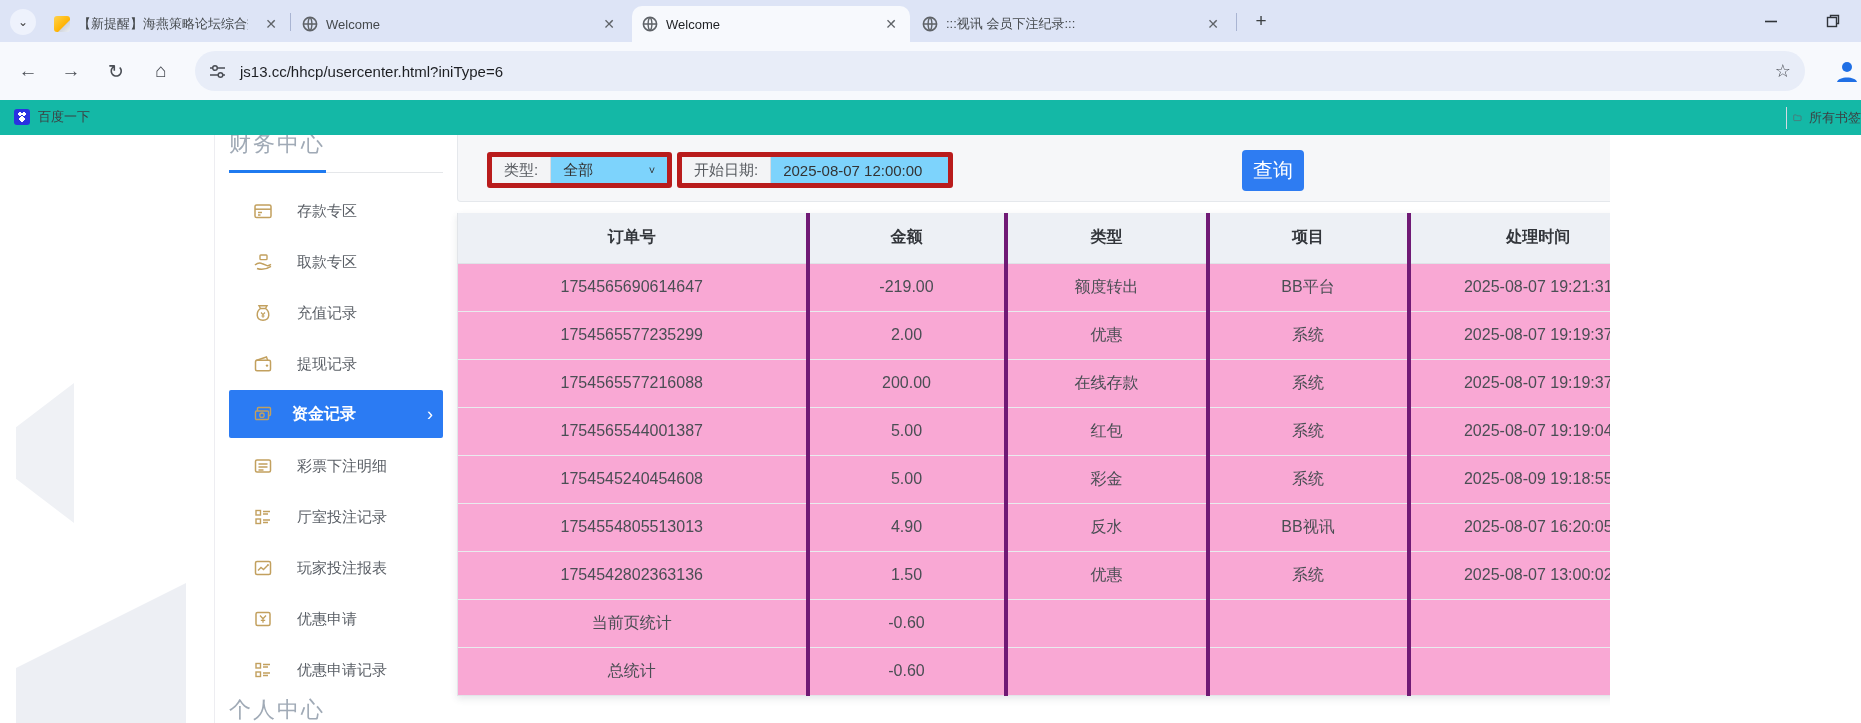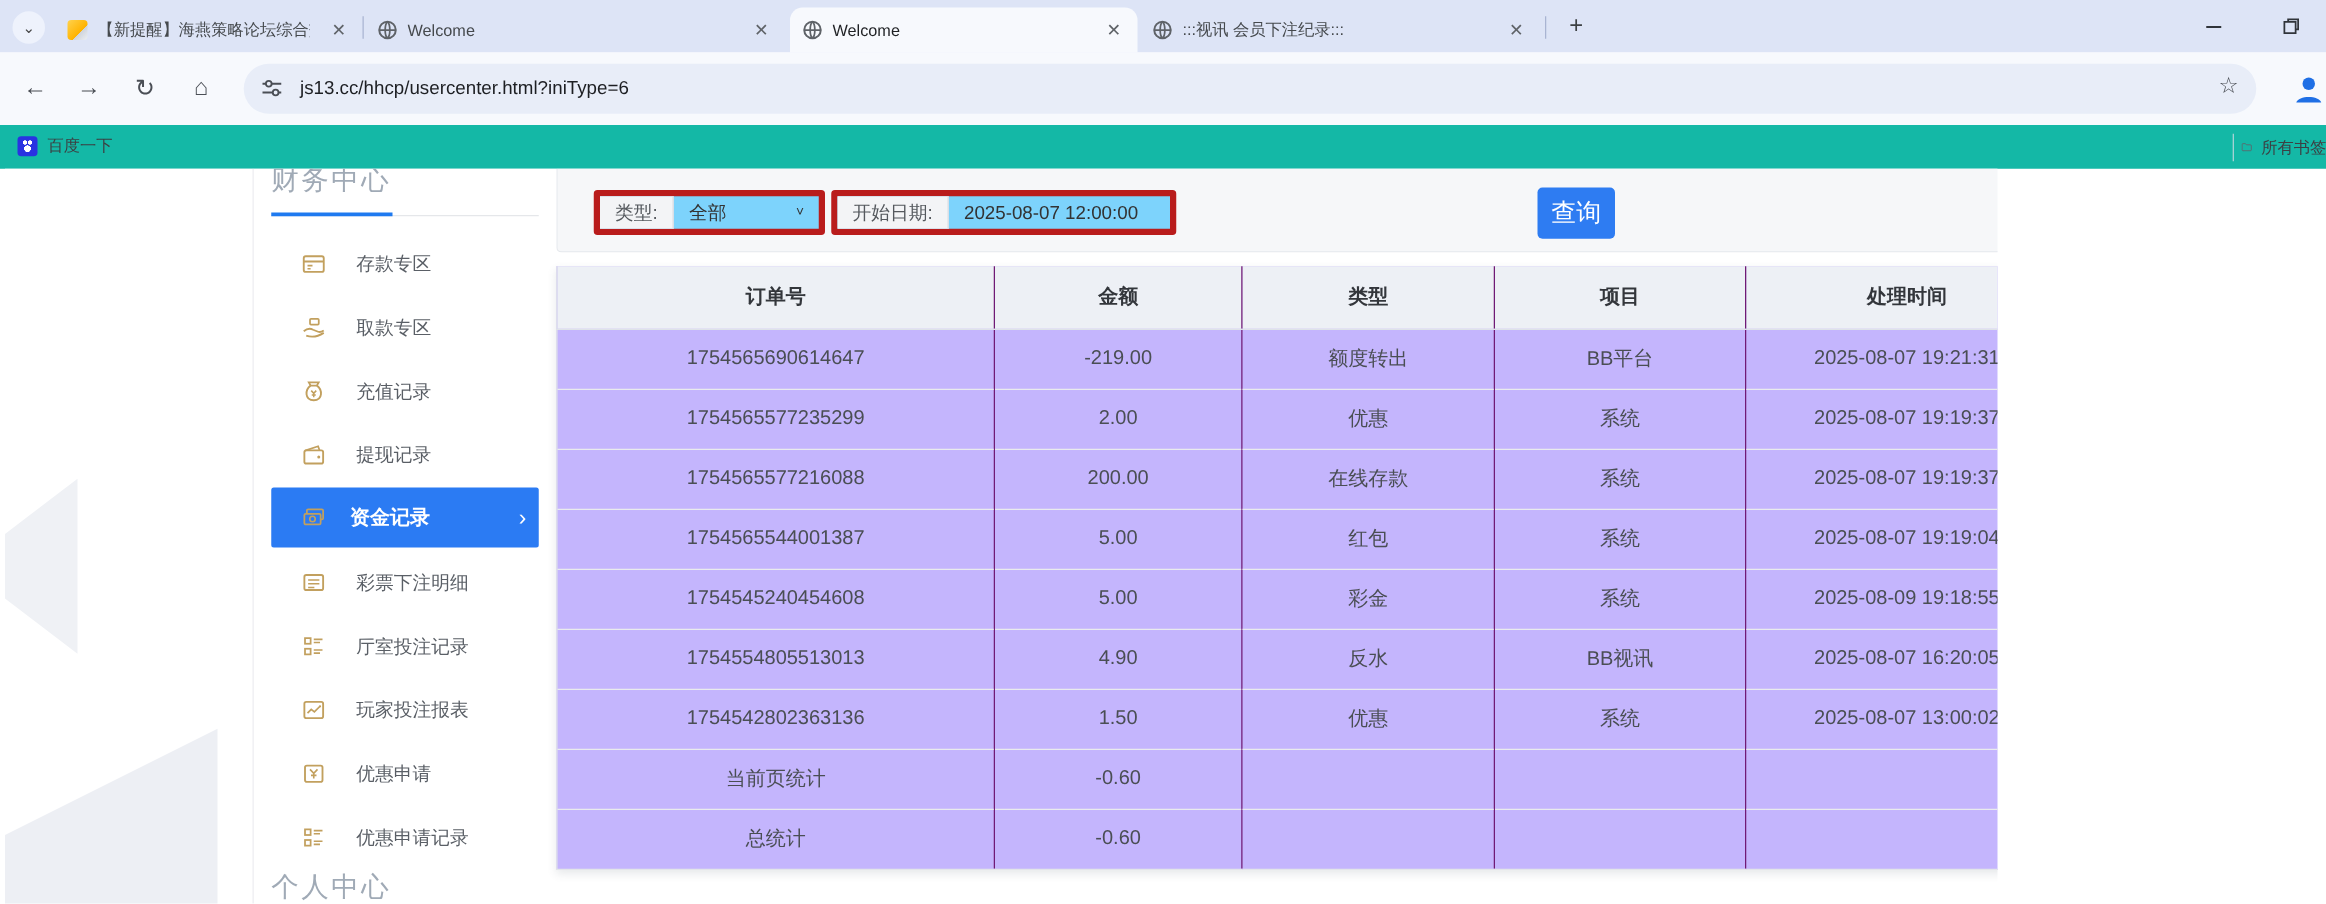--- a/index.html
+++ b/index.html
@@ -22,40 +22,40 @@
     background:linear-gradient(135deg,#ffd24d 0%,#ffb300 62%,#cfd4dc 63%,#eceff3 100%); }
   .globe { flex:0 0 16px; }
   .newtab { top:8px; width:26px; height:26px; color:#3c4043; font-size:19px; text-align:center; line-height:25px; }
   .wctl { top:10px; width:30px; height:22px; color:#30343a; display:flex; align-items:center; justify-content:center; }
 
   
   .toolbar { left:0; top:42px; width:1861px; height:58px; background:#f7f9fd; }
   .navic { top:12px; width:34px; height:34px; color:#4a4e55; font-size:19px; display:flex;
     align-items:center; justify-content:center; border-radius:17px; }
   .omnibox { left:195px; top:9px; width:1610px; height:40px; background:#e8edf8; border-radius:20px;
-    display:flex; align-items:flex-end; padding:12px 14px; }
+    display:flex; align-items:center; padding:12px 14px; }
   .urltext { font-size:15px; color:#1d1f23; margin-left:14px; }
   .star { margin-left:auto; color:#4a4e55; font-size:18px; }
   .avatar { left:1833px; top:15px; width:28px; height:28px; }
 
   
   .bookbar { left:0; top:100px; width:1861px; height:35px; background:#14b8a6; }
   .bm { left:8px; top:4px; height:26px; display:flex; align-items:center; gap:8px; padding:0 6px;
     font-size:13px; color:#3c4043; }
   .baiduic { width:16px; height:16px; border-radius:3px; background:#2932e1; position:relative; }
   .baiduic::after { content:""; position:absolute; left:4px; top:3px; width:8px; height:10px;
     background:radial-gradient(circle at 2px 2px,#fff 1.6px,transparent 1.8px),
                radial-gradient(circle at 6px 2px,#fff 1.6px,transparent 1.8px),
                radial-gradient(circle at 4px 7px,#fff 2.6px,transparent 2.8px); }
   .bm-right { left:1786px; top:0; width:75px; height:35px; display:flex; align-items:center; gap:7px; overflow:hidden; }
   .vline { width:1px; height:22px; background:#d4d9e3; }
   .bm-right .lbl { font-size:13px; color:#3c4043; white-space:nowrap; }
 
   
-  .page { left:4px; top:135px; width:1594px; height:588px; background:#fff; overflow:hidden; }
+  .page { left:16px; top:135px; width:1594px; height:588px; background:#fff; overflow:hidden; }
   .tri { width:0; height:0; border-style:solid; }
   .tri1 { left:-34px; top:248px; border-width:70px 0 70px 92px; border-color:transparent transparent transparent #eff1f5;
           transform:rotate(180deg); }
   .tri2 { left:-60px; top:448px; border-width:115px 0 115px 230px; border-color:transparent transparent transparent #edeff4;
           transform:rotate(180deg); }
   .side-edge { left:198px; top:0; width:1px; height:588px; background:#ededf1; }
 
   
   .fin-header { left:213px; top:-6px; font-size:22px; color:#a0aab6; letter-spacing:2px; }
   .fin-underline { left:213px; top:37px; width:214px; height:1px; background:#e5e7ea; }
@@ -73,25 +73,25 @@
   .fgroup { top:17px; height:36px; display:flex; border:5px solid #b91c1c; border-radius:3px; background:#7dd3fc; }
   .fglabel { background:#f3f4f6; color:#55595e; font-size:15px; display:flex; align-items:center;
     padding:0 12px; border-right:1px solid #d9dce1; white-space:nowrap; }
   .fgvalue { display:flex; align-items:center; padding:0 12px; font-size:15px; color:#333; white-space:nowrap; }
   .selchev { margin-left:18px; font-size:11px; color:#333; }
   .qbtn { left:784px; top:15px; width:62px; height:41px; background:#2e7cf2; color:#fff; font-size:20px;
     border:none; border-radius:4px; display:flex; align-items:center; justify-content:center; }
 
   
   .dtable { left:441px; top:78px; width:1209px; border-collapse:collapse; table-layout:fixed;
-    background:#c4b5fd; box-shadow:0 3px 7px rgba(60,70,90,.12); font-size:16px; color:#4a4e54; }
+    background:#f9a8d4; box-shadow:0 3px 7px rgba(60,70,90,.12); font-size:16px; color:#4a4e54; }
   .dtable th { height:50px; background:#edf0f5; font-weight:bold; color:#33363b; font-size:16px;
     border-bottom:1px solid #dfe3e8; }
   .dtable td { height:48px; text-align:center; border-top:1px solid #e9ebee; }
-  .dtable th + th, .dtable td + td { border-left:1px solid #701a75;margin-top:48px; }
+  .dtable th + th, .dtable td + td { border-left:4px solid #701a75;margin-top:48px; }
   .dtable tr > *:first-child { border-left:1px solid #e2e5e9; }
   .dtable tr > *:last-child { border-right:1px solid #e2e5e9; }
   .dtable tr:last-child td { border-bottom:1px solid #e2e5e9; }
   .c0{width:350px}.c1{width:198px}.c2{width:202px}.c3{width:201px}.c4{width:258px}
   svg { display:block; }
 </style>
 </head>
 <body>
 
 <div class="abs tabstrip">

